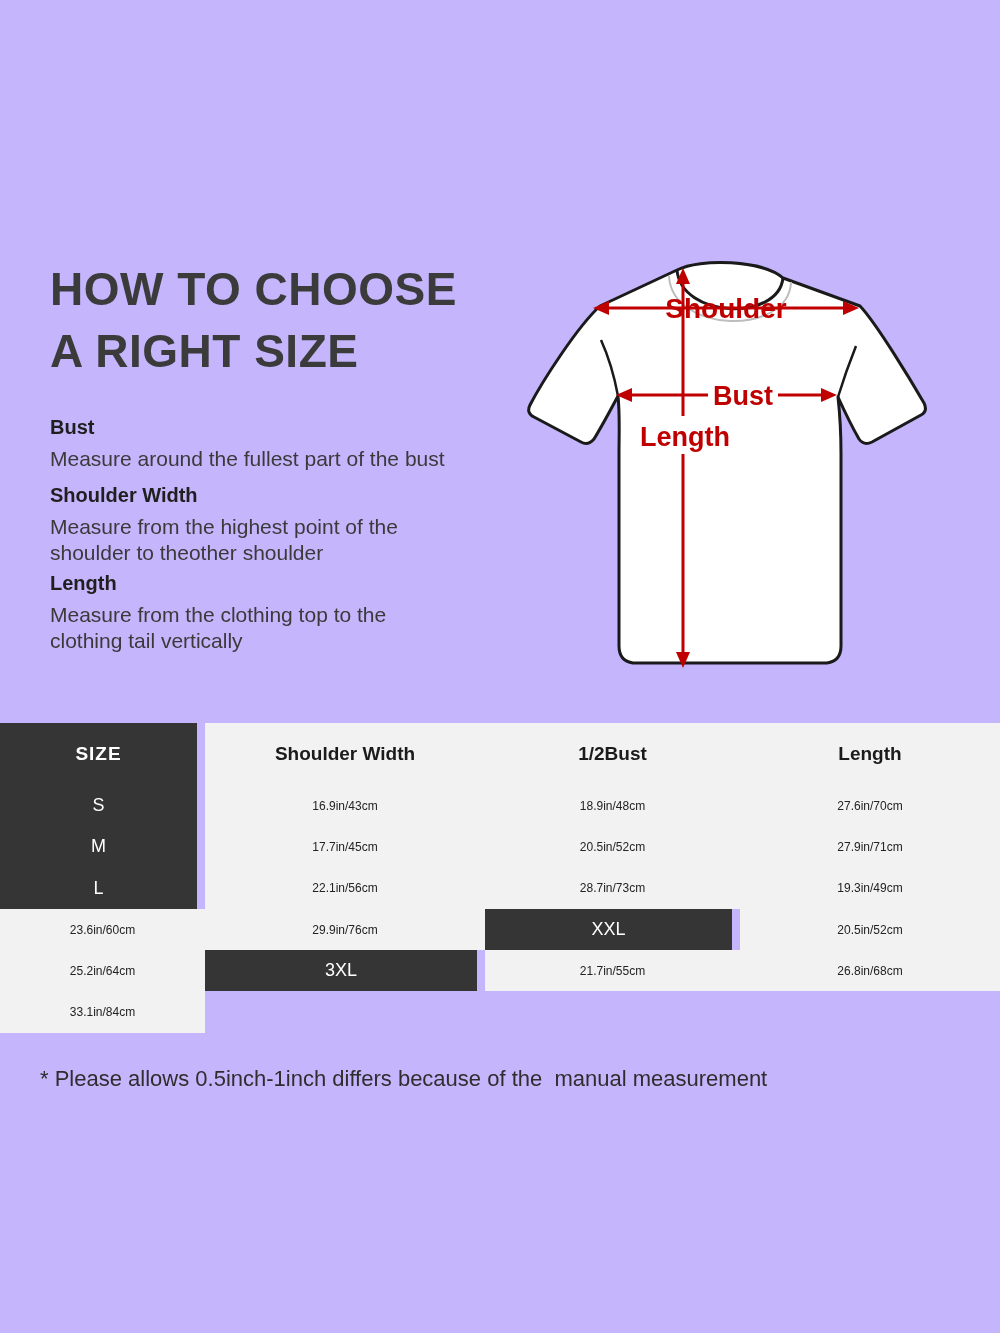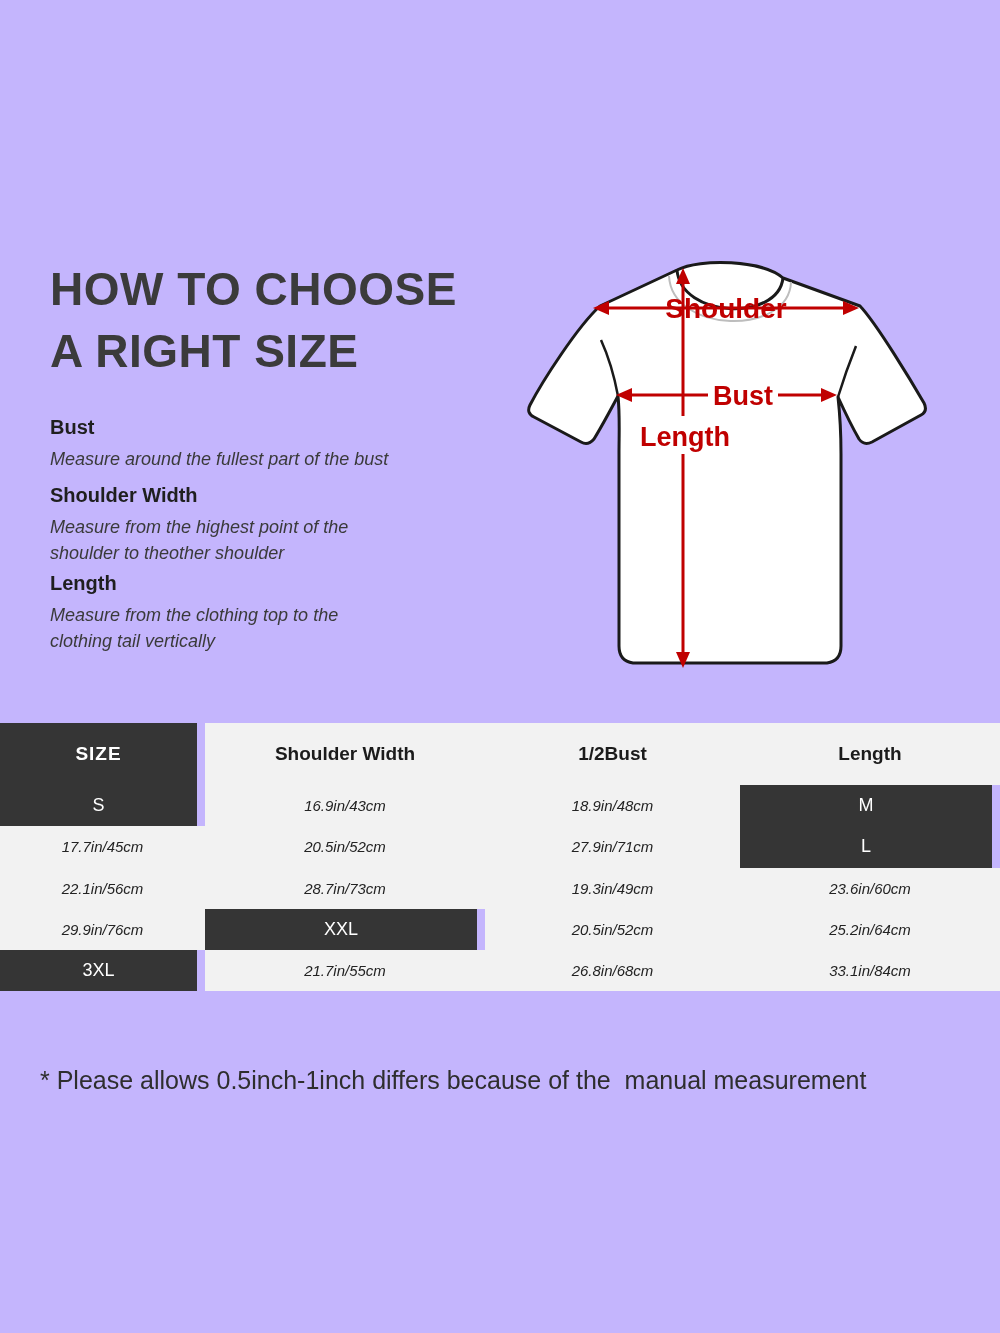--- a/index.html
+++ b/index.html
@@ -13,21 +13,21 @@
   
   .title{
     position:absolute;left:50px;top:258px;
     font-size:46px;font-weight:700;color:#3b3b3b;
     line-height:62px;letter-spacing:.5px;
   }
 
   
   .section{position:absolute;left:50px;width:440px;}
   .sec-heading{font-size:20px;font-weight:700;color:#1f1f1f;margin:0 0 7px 0;}
-  .sec-body{font-size:18px;color:#3a3a3a;line-height:26px;white-space:pre-line;font-style:italic;}
+  .sec-body{font-size:21px;color:#3a3a3a;line-height:26px;white-space:pre-line;}
   #sec-bust{top:416px}
   #sec-shoulder{top:484px}
   #sec-length{top:572px}
 
   
   .diagram{position:absolute;left:515px;top:248px;width:435px;height:435px;}
   .diagram svg{display:block;width:435px;height:435px;}
   .arrow-label{font-family:"Liberation Sans",sans-serif;font-weight:700;}
 
   
@@ -36,26 +36,26 @@
     display:grid;
     grid-template-columns:205px 280px 255px 260px;
     grid-template-rows:62px repeat(6,41.3px);
   }
   .cell{display:flex;align-items:center;justify-content:center;}
   .cell-dark{background:#353535;color:#ffffff;margin-right:8px;}
   .cell-light{background:#f2f2f2;color:#232323;}
   .hcell{font-weight:700;font-size:19px;color:#1b1b1b;}
   .hcell.cell-dark{color:#fff;letter-spacing:1px;}
   .size-label{font-size:18px;}
-  .data-cell{font-size:15px;font-style:italic;}
+  .data-cell{font-size:12px;}
 
   
   .footnote{
     position:absolute;left:40px;top:1066px;
-    font-size:25px;color:#2e2e2e;white-space:pre-wrap;
+    font-size:22px;color:#2e2e2e;white-space:pre-wrap;
   }
 </style>
 </head>
 <body>
 
 <div class="stage">
 
   <div class="title">
     <div>HOW TO CHOOSE</div>
     <div>A RIGHT SIZE</div>
@@ -138,20 +138,21 @@
   <div class="size-table">
 
     <div class="cell cell-dark hcell">SIZE</div>
     <div class="cell cell-light hcell">Shoulder Width</div>
     <div class="cell cell-light hcell">1/2Bust</div>
     <div class="cell cell-light hcell">Length</div>
 
     <div class="cell cell-dark size-label">S</div>
     <div class="cell cell-light data-cell">16.9in/43cm</div>
     <div class="cell cell-light data-cell">18.9in/48cm</div>
+    <div class="cell cell-light data-cell">27.6in/70cm</div>
 
     <div class="cell cell-dark size-label">M</div>
     <div class="cell cell-light data-cell">17.7in/45cm</div>
     <div class="cell cell-light data-cell">20.5in/52cm</div>
     <div class="cell cell-light data-cell">27.9in/71cm</div>
 
     <div class="cell cell-dark size-label">L</div>
     <div class="cell cell-light data-cell">22.1in/56cm</div>
     <div class="cell cell-light data-cell">28.7in/73cm</div>
 

